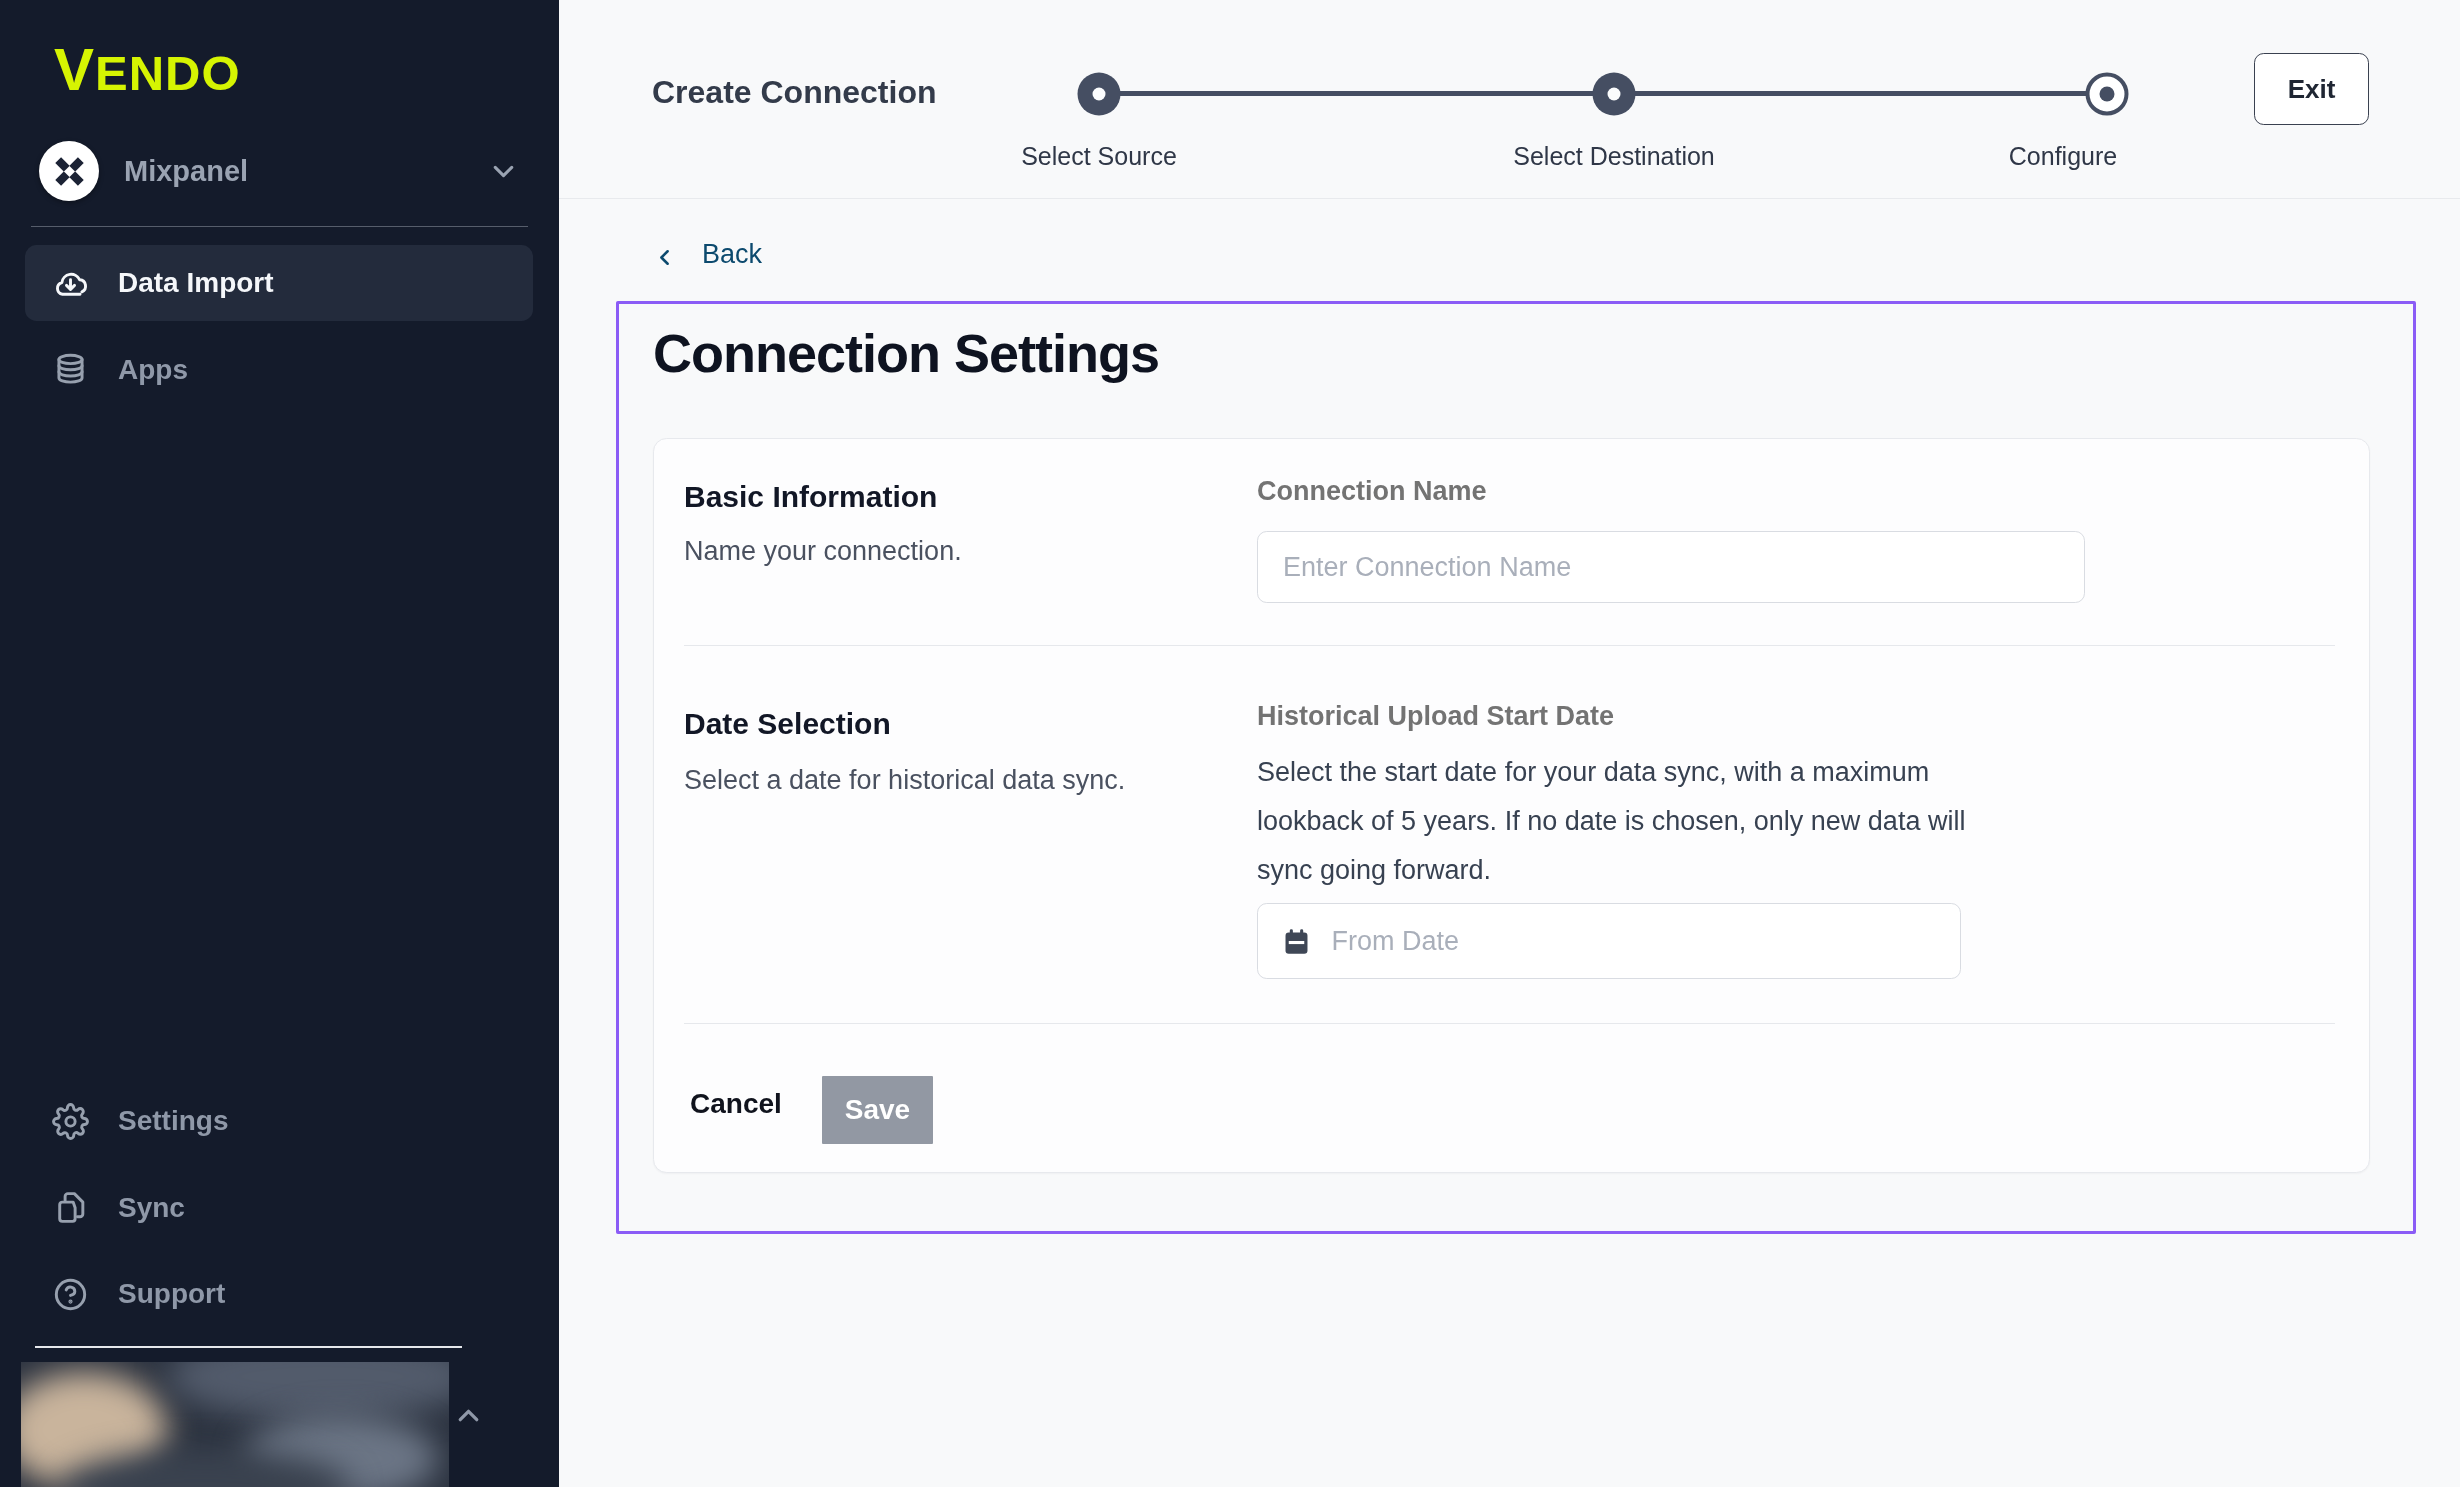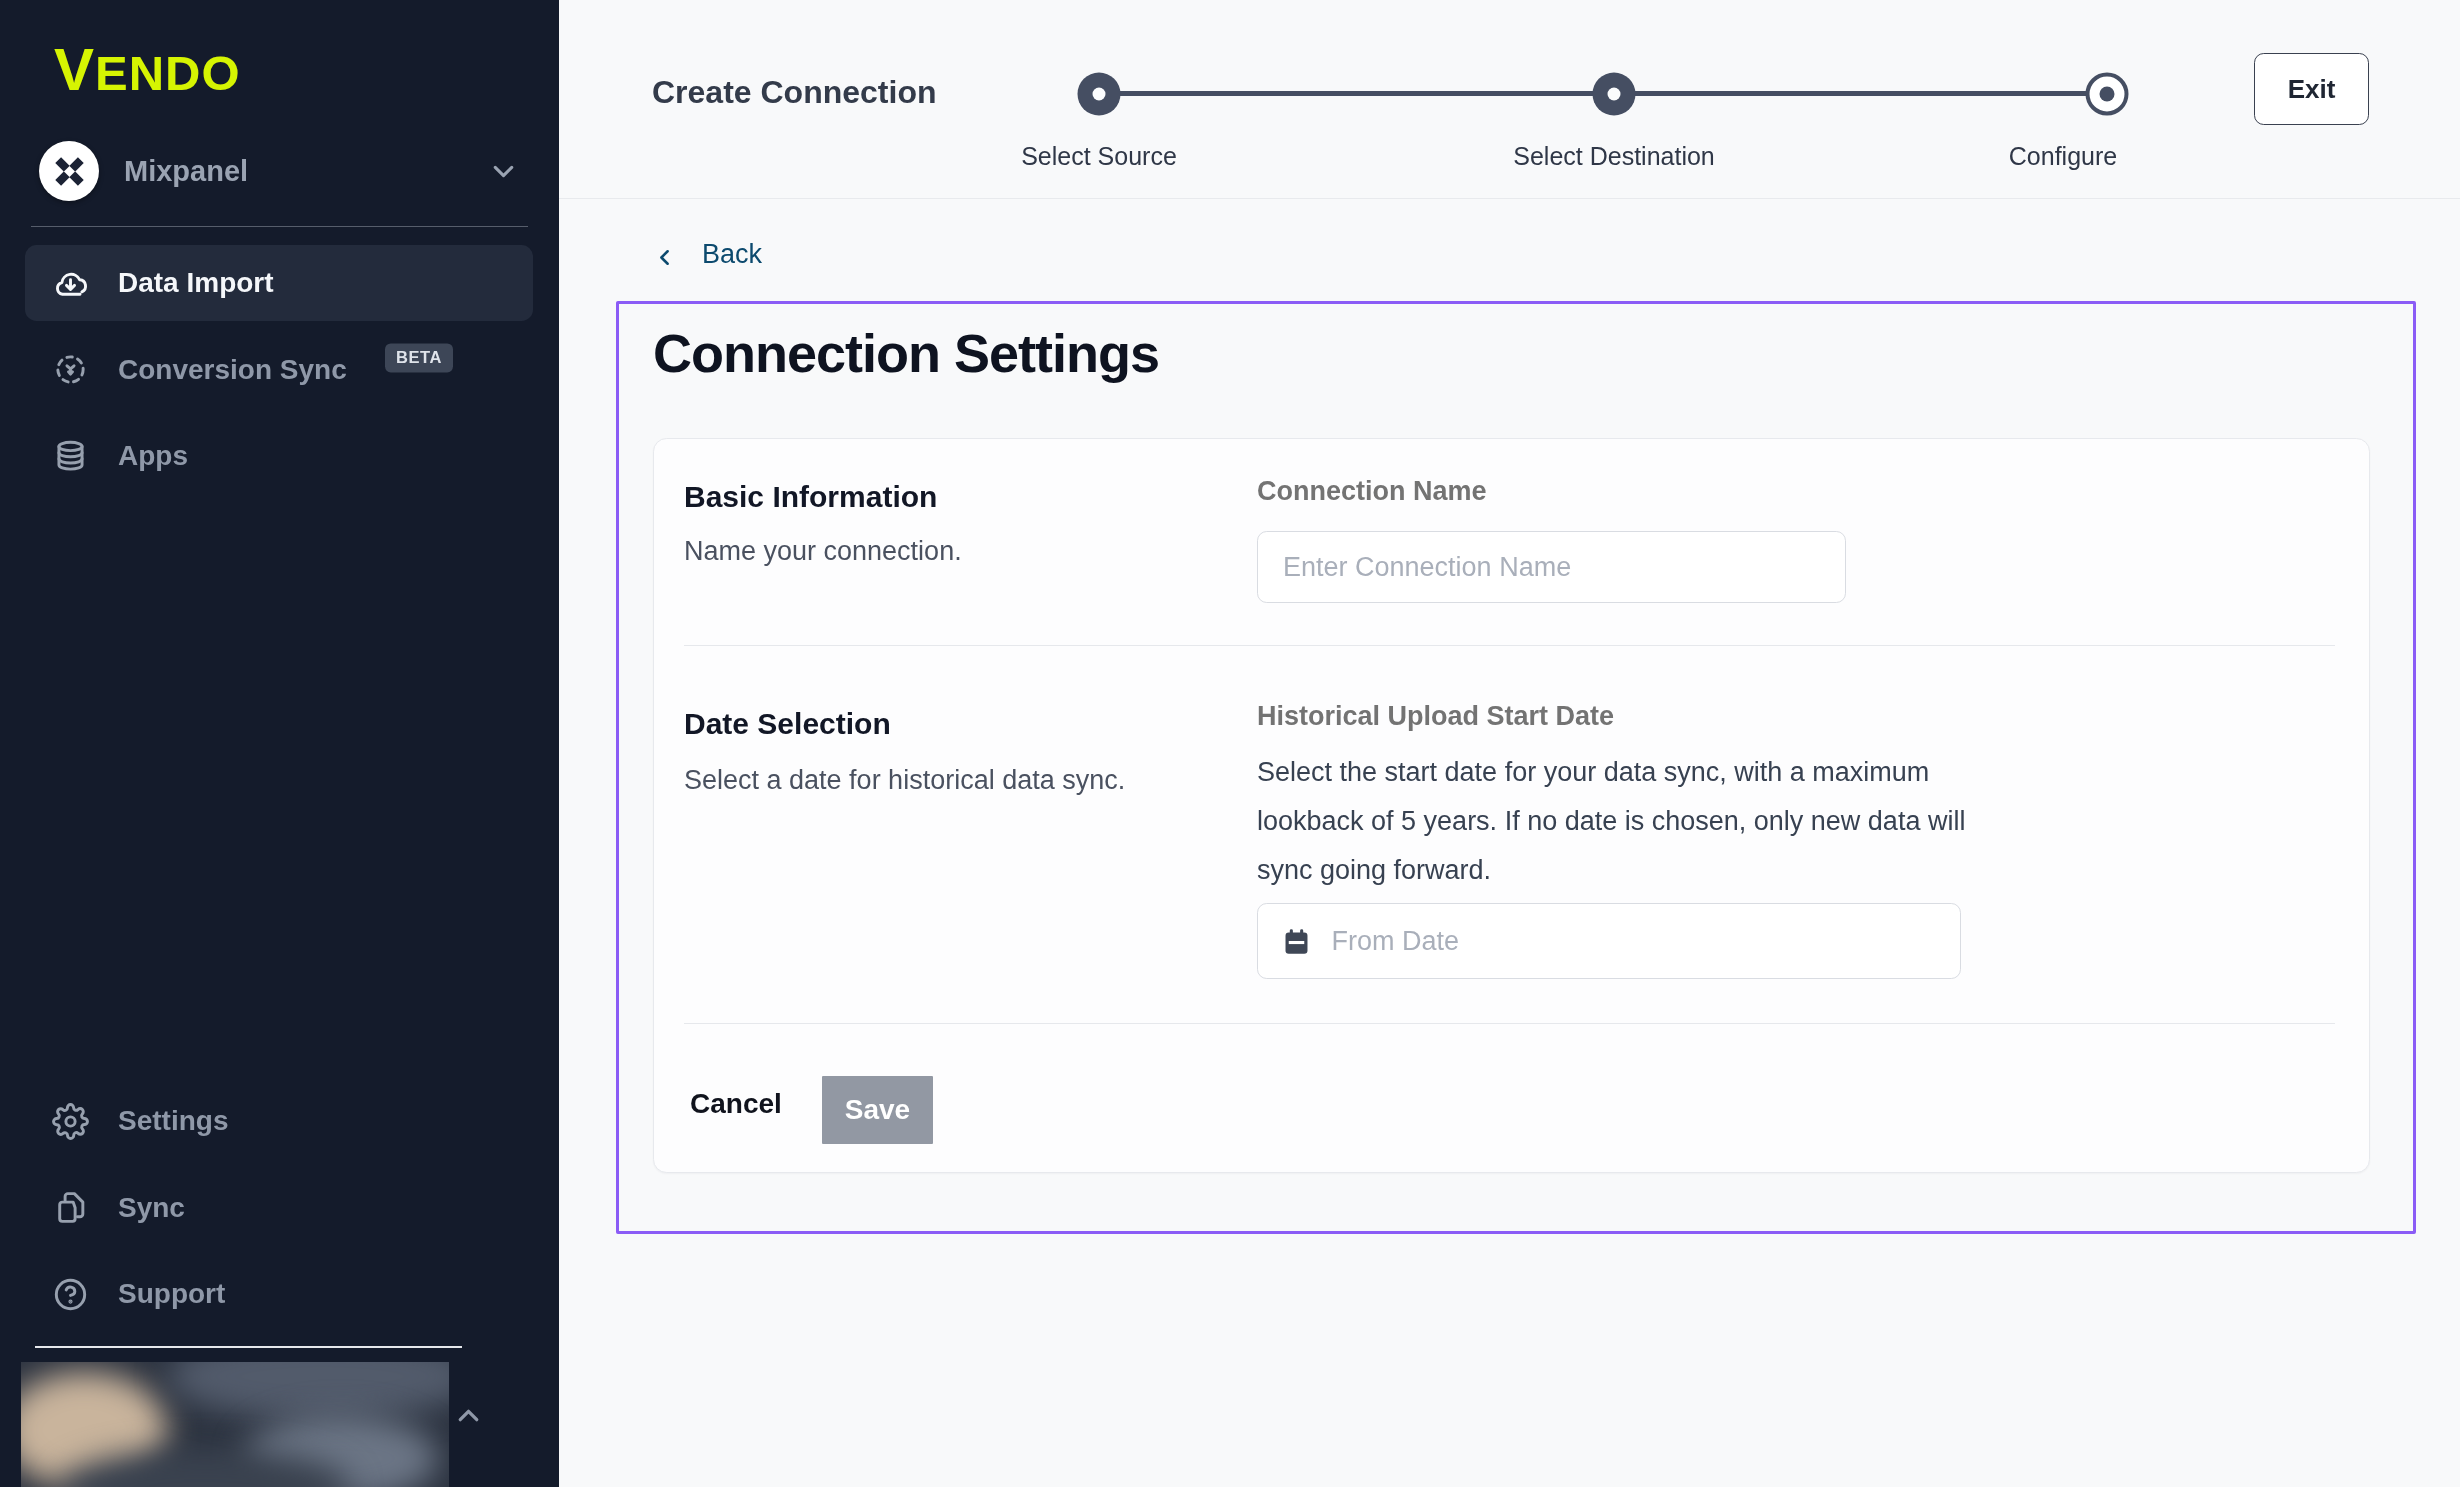--- a/index.html
+++ b/index.html
@@ -41,21 +41,21 @@
   .exit-btn{position:absolute;left:1695px;top:53px;width:115px;height:72px;background:#fff;border:1.9px solid #3a4150;border-radius:9.7px;font-size:26px;font-weight:600;color:#1f2633;display:flex;align-items:center;justify-content:center;cursor:pointer;font-family:inherit;}
   
   .back-link{position:absolute;left:652px;top:239px;display:flex;align-items:flex-end;gap:25px;color:#0c4a6e;font-size:27px;cursor:pointer;}
   .purple-panel{position:absolute;left:616px;top:301px;width:1794px;height:927px;border:3.9px solid #8b5cf6;border-radius:1.9px;}
   .panel-title{position:absolute;left:34px;top:17.5px;font-size:54px;font-weight:800;color:#0e1320;letter-spacing:-1px;}
   .card{position:absolute;left:34px;top:134px;width:1715px;height:733px;background:#fdfdfe;border:1.9px solid #e7e9ed;border-radius:13.6px;box-shadow:0 1px 1.9px rgba(16,24,40,.04);}
   .sec-title{position:absolute;left:30px;font-size:30px;font-weight:700;color:#121726;}
   .sec-desc{position:absolute;left:30px;font-size:27px;color:#4a5160;}
   .field-label{position:absolute;left:603px;font-size:27px;font-weight:700;color:#737373;}
   .field-desc{position:absolute;left:603px;width:718px;font-size:27px;color:#374151;line-height:49px;}
-  .text-input{position:absolute;left:603px;width:589px;height:72px;border:1.9px solid #d9dce2;border-radius:9.7px;background:#fff;font-size:27px;color:#1a2130;padding:0 25px;box-sizing:border-box;font-family:inherit;outline:none;}
+  .text-input{position:absolute;left:603px;width:828px;height:72px;border:1.9px solid #d9dce2;border-radius:9.7px;background:#fff;font-size:27px;color:#1a2130;padding:0 25px;box-sizing:border-box;font-family:inherit;outline:none;}
   .text-input::placeholder{color:#a9afba;}
   .date-wrap{position:absolute;left:603px;top:464px;width:704px;height:76px;border:1.9px solid #d9dce2;border-radius:9.7px;background:#fff;display:flex;align-items:center;gap:17.5px;padding:0 23px;box-sizing:border-box;cursor:pointer;}
   .date-wrap input{border:none;outline:none;font-size:27px;color:#1a2130;flex:1;font-family:inherit;background:transparent;}
   .date-wrap input::placeholder{color:#a9afba;}
   .card-divider{position:absolute;left:30px;width:1651px;height:1px;background:#e6e8ec;}
   .cancel-btn{position:absolute;left:30px;top:648px;font-size:28px;font-weight:700;color:#10131d;background:none;border:none;cursor:pointer;font-family:inherit;}
   .save-btn{position:absolute;left:168px;top:637px;width:111px;height:68px;background:#9298a3;border:none;border-radius:1px;color:#fff;font-size:28px;font-weight:700;cursor:pointer;font-family:inherit;}
   svg{display:block;}
 </style>
 </head>
@@ -88,33 +88,20 @@
           <path d="M19.4 17.4A4.1 4.1 0 0 0 18 9.6a6.1 6.1 0 0 0-11.6 1.8A3.9 3.9 0 0 0 6.8 19h11.4"></path>
           <path d="M12 9.5v6"></path>
             <polyline points="9.4 13.2 12 15.8 14.6 13.2"></polyline>
         </svg>
       </span>
       <span class="lbl">Data Import</span>
     </div>
     <div class="nav-item">
       <span class="ic">
         <svg width="37" height="37" viewBox="0 0 24 24" fill="none" stroke="currentColor" stroke-width="1.9" stroke-linecap="round" stroke-linejoin="round">
-          <circle cx="12" cy="12" r="8.2" stroke-dasharray="3.6 3.6"></circle>
-          <path d="M12 11.6v3"></path>
-            <path d="M12 11.6l-2.3-2"></path>
-            <path d="M12 11.6l2.3-2"></path>
-          <polyline points="10.7 13.5 12 15 13.3 13.5"></polyline>
-        </svg>
-      </span>
-      <span class="lbl">Conversion Sync</span>
-      <span class="badge">BETA</span>
-    </div>
-    <div class="nav-item">
-      <span class="ic">
-        <svg width="37" height="37" viewBox="0 0 24 24" fill="none" stroke="currentColor" stroke-width="1.9" stroke-linecap="round" stroke-linejoin="round">
           <ellipse cx="12" cy="5.5" rx="7.5" ry="2.7"></ellipse>
           <path d="M4.5 5.5v4c0 1.5 3.4 2.7 7.5 2.7s7.5-1.2 7.5-2.7v-4"></path>
           <path d="M4.5 9.5v4c0 1.5 3.4 2.7 7.5 2.7s7.5-1.2 7.5-2.7v-4"></path>
           <path d="M4.5 13.5v4c0 1.5 3.4 2.7 7.5 2.7s7.5-1.2 7.5-2.7v-4"></path>
         </svg>
       </span>
       <span class="lbl">Apps</span>
     </div>
   </div>
 

